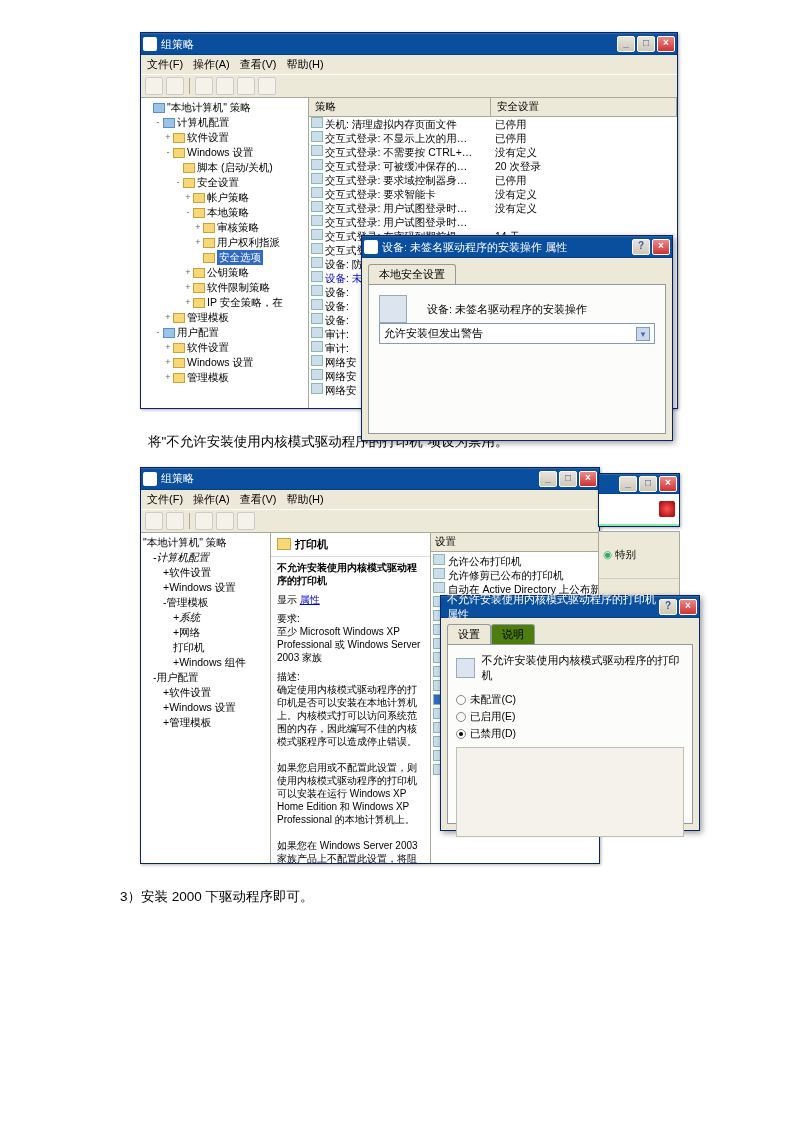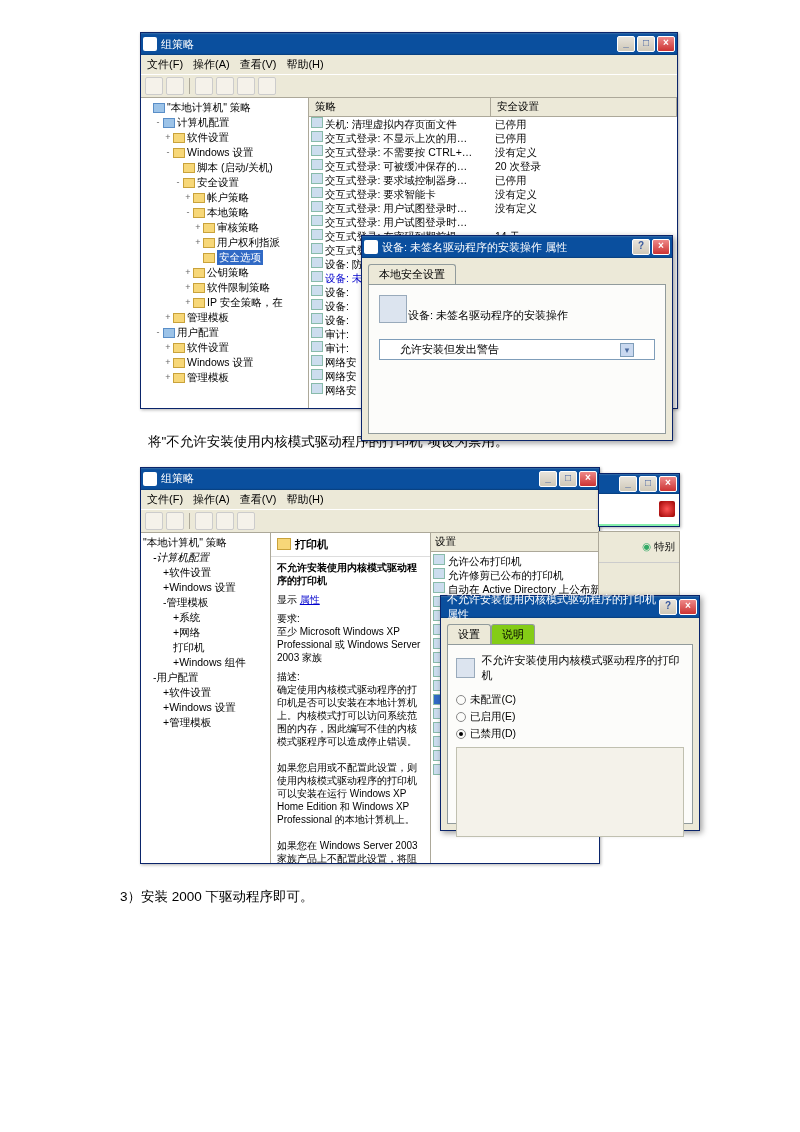--- a/index.html
+++ b/index.html
@@ -32,21 +32,21 @@
 .list{flex:1;overflow:hidden;font-size:10.5px}
 .list .row{display:flex;padding:0 2px;line-height:14px}
 .list .pic{width:12px;height:11px;margin-right:2px;flex-shrink:0;border:1px solid #8ba;background:#cde}
 .list .pol{flex:0 0 170px;overflow:hidden;white-space:nowrap;color:#000}
 .list .val{flex:1;white-space:nowrap}
 .list .row.hl .pol,.list .row.hl .val{color:#0000cd}
 .dialog{position:absolute;background:#ece9d8;border:1px solid #0a246a;box-shadow:2px 2px 6px rgba(0,0,0,.4);font-size:11px}
 .tabs{display:flex;margin:6px 6px 0 6px}
 .tab{background:#ece9d8;border:1px solid #919b9c;border-bottom:none;padding:2px 10px;font-size:11px;border-radius:3px 3px 0 0}
 .tabbody{margin:0 6px 6px 6px;border:1px solid #919b9c;padding:10px;background:#fcfcfa;height:150px}
-.combo{border:1px solid #7f9db9;background:#fff;padding:2px 20px;font-size:11px;display:flex;justify-content:space-between;align-items:center;margin-top:16px}
+.combo{border:1px solid #7f9db9;background:#fff;padding:2px 4px;font-size:11px;display:flex;justify-content:space-between;align-items:center;}
 .combo .arr{width:14px;height:14px;background:#c9d8ef;border:1px solid #7f9db9;text-align:center;line-height:12px;font-size:9px;color:#4a6a9e}
 
 
 .pane2{display:flex;height:330px;background:#fff}
 .tree2{width:130px;border-right:1px solid #aca899;font-size:10.5px;line-height:15px;padding:2px;overflow:hidden}
 .midpane{width:160px;border-right:1px solid #aca899;display:flex;flex-direction:column}
 .midpane .hdr{background:#fff;border-bottom:1px solid #ddd;padding:3px 6px;font-size:11px}
 .midpane .body{padding:4px 6px;font-size:10px;line-height:13px;overflow:hidden}
 .midpane a{color:#0000cd;text-decoration:underline}
 .settingslist{flex:1;font-size:10.5px;padding:2px;overflow:hidden;position:relative}
@@ -297,21 +297,21 @@
   <div class="titlebar">
    <span class="ic"></span>
    <span class="title">设备: 未签名驱动程序的安装操作 属性</span>
    <span class="tbtn">?</span>
    <span class="tbtn cls">×</span>
   </div>
   <div class="tabs">
             <div class="tab">本地安全设置</div>
           </div>
   <div class="tabbody">
-   <div style="display:flex;align-items:flex-end;gap:1px">
+   <div style="display:flex;align-items:center;gap:20px">
     <span style="width:28px;height:28px;background:#dce4ef;border:1px solid #9ab;display:inline-block"></span>
     <span>设备: 未签名驱动程序的安装操作</span>
    </div>
    <div class="combo">
     <span>允许安装但发出警告</span>
     <span class="arr">▾</span>
    </div>
   </div>
  </div>
 </div>
@@ -339,21 +339,21 @@
   <span class="tico"></span>
   <span class="tico"></span>
  </div>
  <div class="pane2">
   <div class="tree2" id="f2-tree">
             <div class="row" style="padding-left: 0px;"><span class="exp"></span><span class="fld b"></span><span>"本地计算机" 策略</span></div>
             <div class="row" style="padding-left: 10px; font-style: italic;"><span class="exp">-</span><span class="fld b"></span><span>计算机配置</span></div>
             <div class="row" style="padding-left: 20px;"><span class="exp">+</span><span class="fld"></span><span>软件设置</span></div>
             <div class="row" style="padding-left: 20px;"><span class="exp">+</span><span class="fld"></span><span>Windows 设置</span></div>
             <div class="row" style="padding-left: 20px;"><span class="exp">-</span><span class="fld"></span><span>管理模板</span></div>
-            <div class="row" style="padding-left: 30px;"><span class="exp">+</span><span class="fld"></span><span>系统</span></div>
+            <div class="row" style="padding-left: 30px; font-style: italic;"><span class="exp">+</span><span class="fld"></span><span>系统</span></div>
             <div class="row" style="padding-left: 30px;"><span class="exp">+</span><span class="fld"></span><span>网络</span></div>
             <div class="row" style="padding-left: 30px;"><span class="exp"></span><span class="fld"></span><span class="sel">打印机</span></div>
             <div class="row" style="padding-left: 30px;"><span class="exp">+</span><span class="fld"></span><span>Windows 组件</span></div>
             <div class="row" style="padding-left: 10px;"><span class="exp">-</span><span class="fld b"></span><span>用户配置</span></div>
             <div class="row" style="padding-left: 20px;"><span class="exp">+</span><span class="fld"></span><span>软件设置</span></div>
             <div class="row" style="padding-left: 20px;"><span class="exp">+</span><span class="fld"></span><span>Windows 设置</span></div>
             <div class="row" style="padding-left: 20px;"><span class="exp">+</span><span class="fld"></span><span>管理模板</span></div>
           </div>
   <div class="midpane">
    <div class="hdr" style="background:#fff;padding:4px 6px;display:flex;align-items:center;gap:4px">
@@ -453,32 +453,32 @@
           <span class="title"></span>
   <span class="tbtn">_</span>
   <span class="tbtn">□</span>
   <span class="tbtn cls">×</span>
  </div>
  <div style="background:#fff;height:30px;display:flex;align-items:center;justify-content:flex-end;padding-right:4px">
           <span style="width:16px;height:16px;background:radial-gradient(#f55,#900);border-radius:2px"></span>
         </div>
 </div>
 <div style="position:absolute;left:458px;top:64px;width:82px;height:300px;background:#ece9d8;border:1px solid #aca899;font-size:10.5px">
- <div style="padding:8px 4px;border-bottom:1px solid #ccc;text-align:right"><span style="color:#3a6">◉</span> <span>特别</span></div>
+ <div style="padding:16px 4px;border-bottom:1px solid #ccc;text-align:left"><span style="color:#3a6">◉</span> <span>特别</span></div>
 </div>
 
 <div class="propdlg" style="left:300px;top:128px;width:260px">
  <div class="titlebar">
   <span class="title" style="padding-left:4px">不允许安装使用内核模式驱动程序的打印机 属性</span>
   <span class="tbtn">?</span>
   <span class="tbtn cls">×</span>
  </div>
  <div class="tabs">
   <div class="tab">设置</div>
-  <div class="tab" style="background:#84cc16">说明</div>
+  <div class="tab" style="background:#4d7c0f">说明</div>
  </div>
  <div class="tabbody2">
   <div style="display:flex;align-items:center;gap:6px;margin-bottom:10px">
    <span style="width:20px;height:20px;background:#dce4ef;border:1px solid #9ab"></span>
    <span>不允许安装使用内核模式驱动程序的打印机</span>
   </div>
   <div id="f2-radios">
             <div class="radio">
               <span class="r"></span>
               <span>未配置(C)</span>

